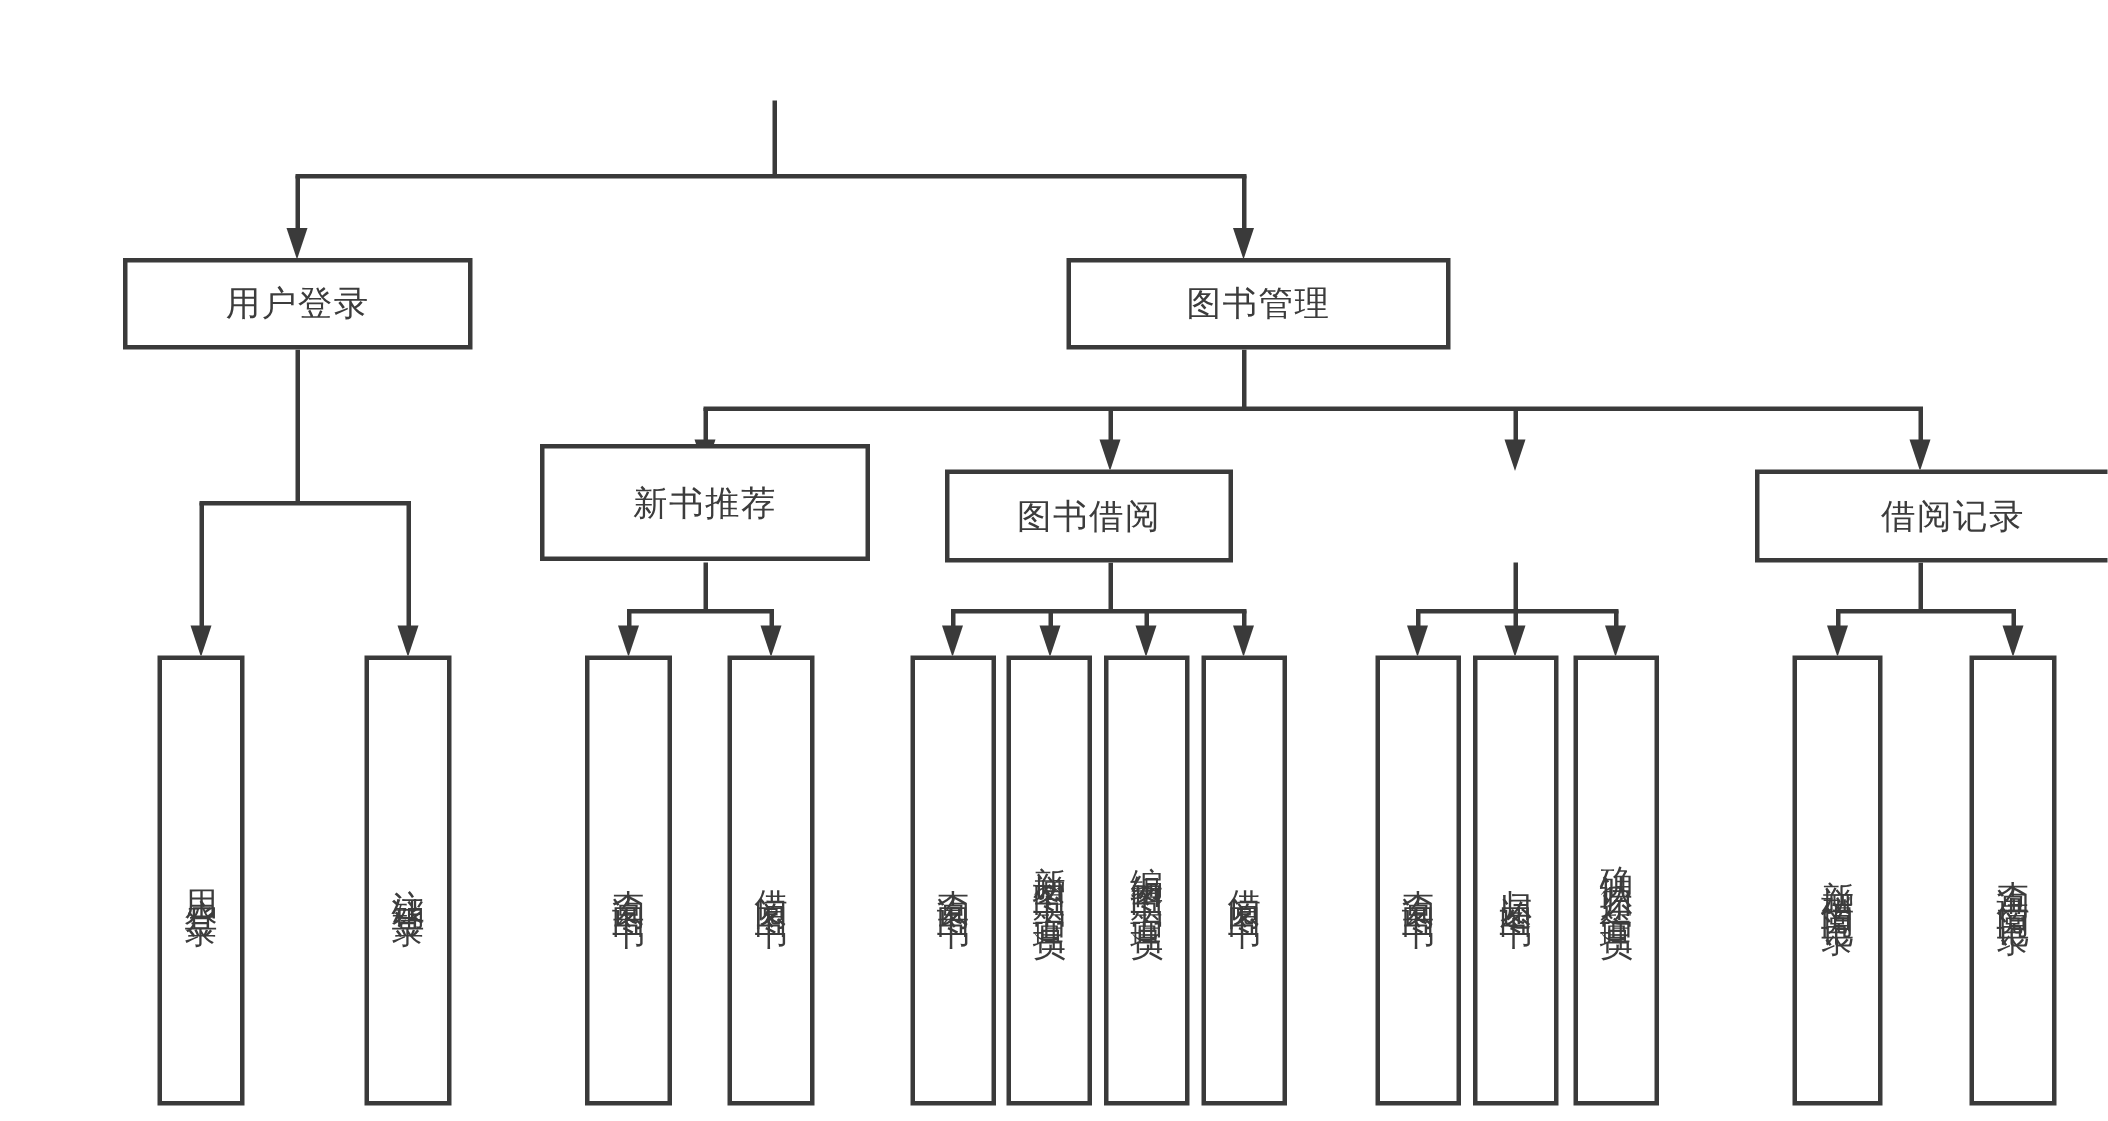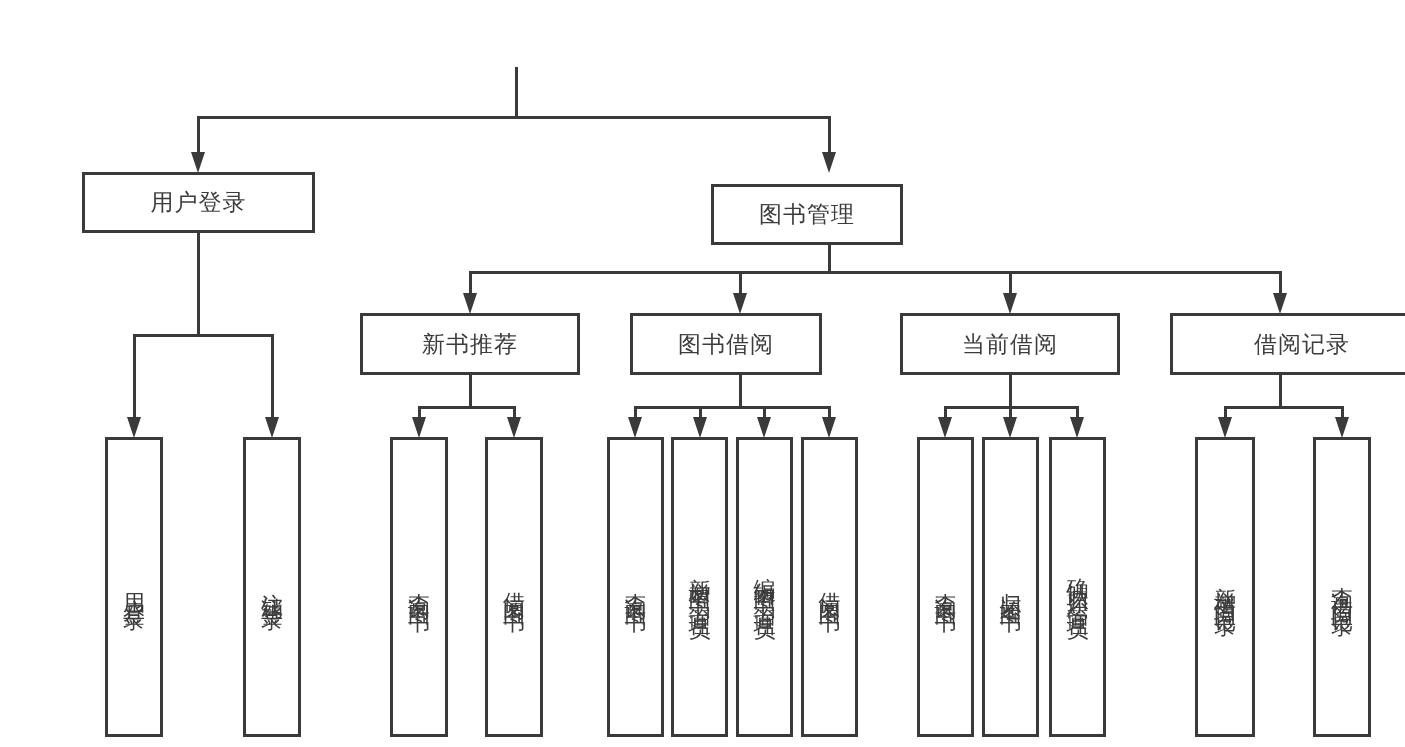--- a/index.html
+++ b/index.html
@@ -60,32 +60,29 @@
 </style>
 </head>
 <body>
 
 <div id="canvas">
 
 
   <div class="node" style="left:82px; top:172px; width:233px; height:61px;">
     <span>用户登录</span>
   </div>
-  <div class="node" style="left:711px; top:172px; width:192px; height:61px;margin-top:12px;">
+  <div class="node" style="left:711px; top:172px; width:256px; height:61px;">
     <span>图书管理</span>
   </div>
 
-  <div class="node" style="left:360px; top:313px; width:220px; height:62px;">
+  <div class="node" style="left:360px; top:296px; width:220px; height:78px;">
     <span>新书推荐</span>
   </div>
   <div class="node" style="left:630px; top:313px; width:192px; height:62px;">
     <span>图书借阅</span>
-  </div>
-  <div class="node" style="left:900px; top:313px; width:220px; height:62px;">
-    <span>当前借阅</span>
   </div>
   <div class="node" style="left:1170px; top:313px; width:264px; height:62px;align-items:center;">
     <span>借阅记录</span>
   </div>
 
   <div class="node leaf" style="left:105px; top:437px; width:58px; height:300px;">
     <span class="vtxt">用户登录</span>
   </div>
   <div class="node leaf" style="left:243px; top:437px; width:58px; height:300px;">
     <span class="vtxt">注销登录</span>

